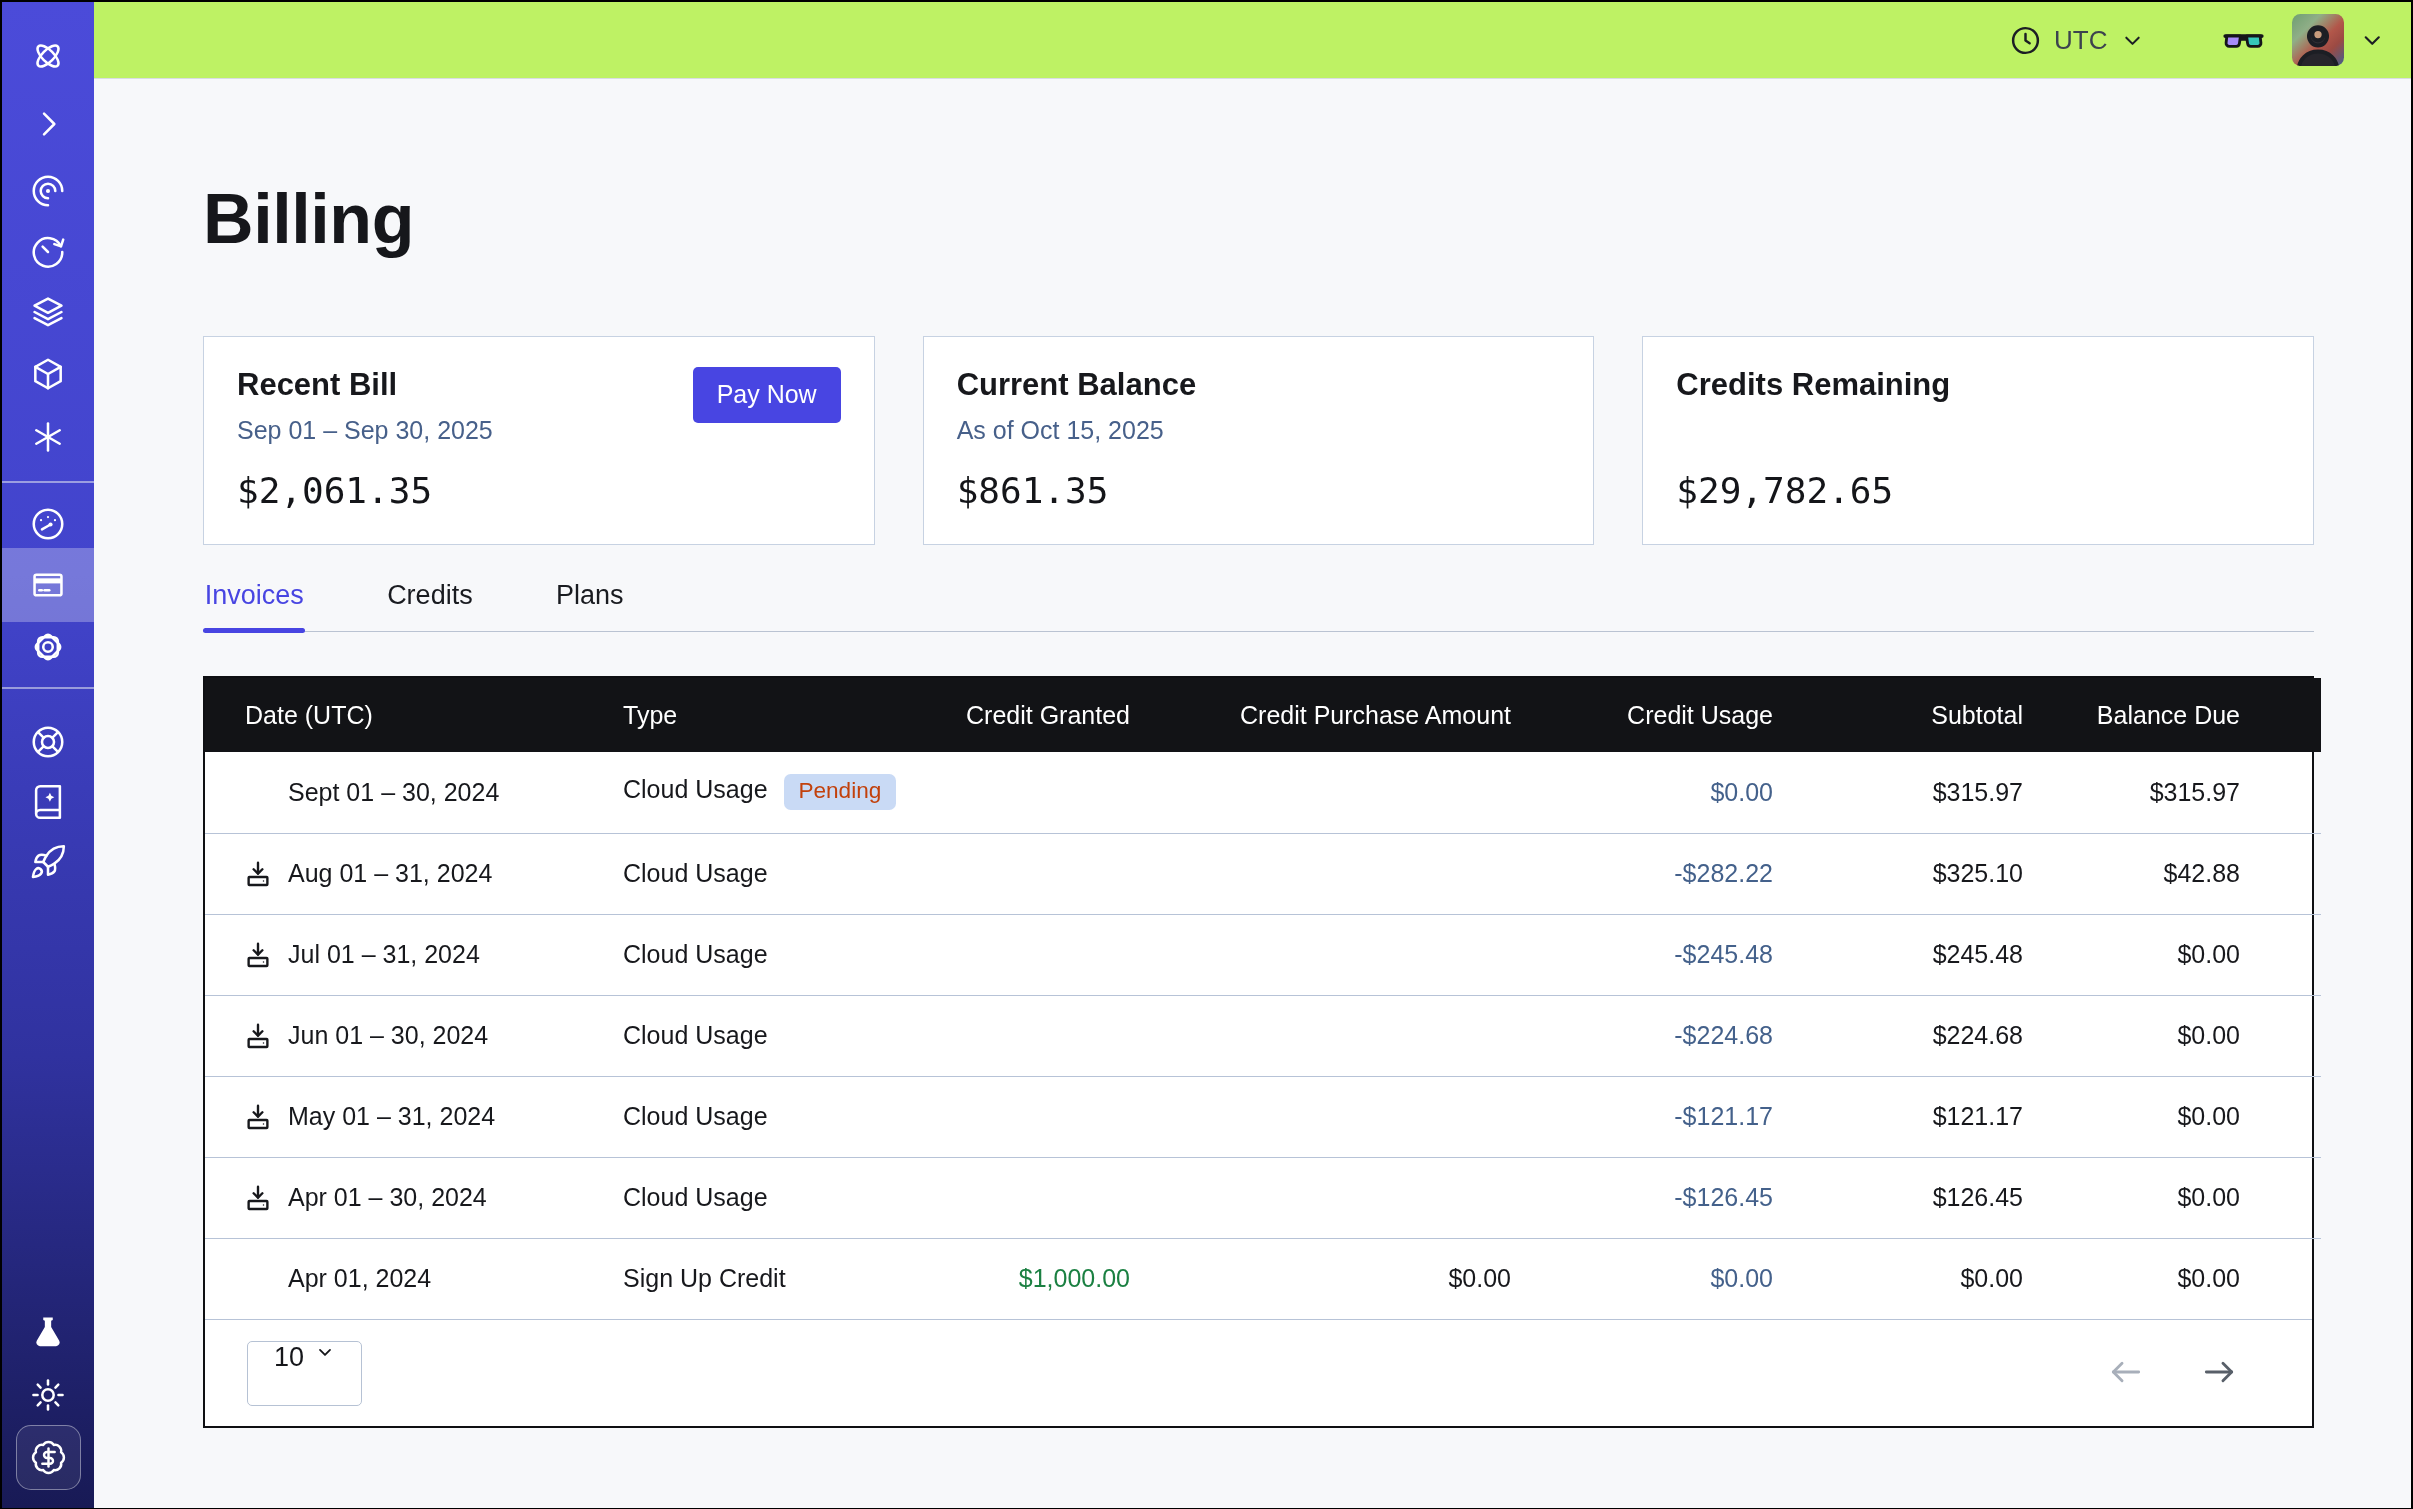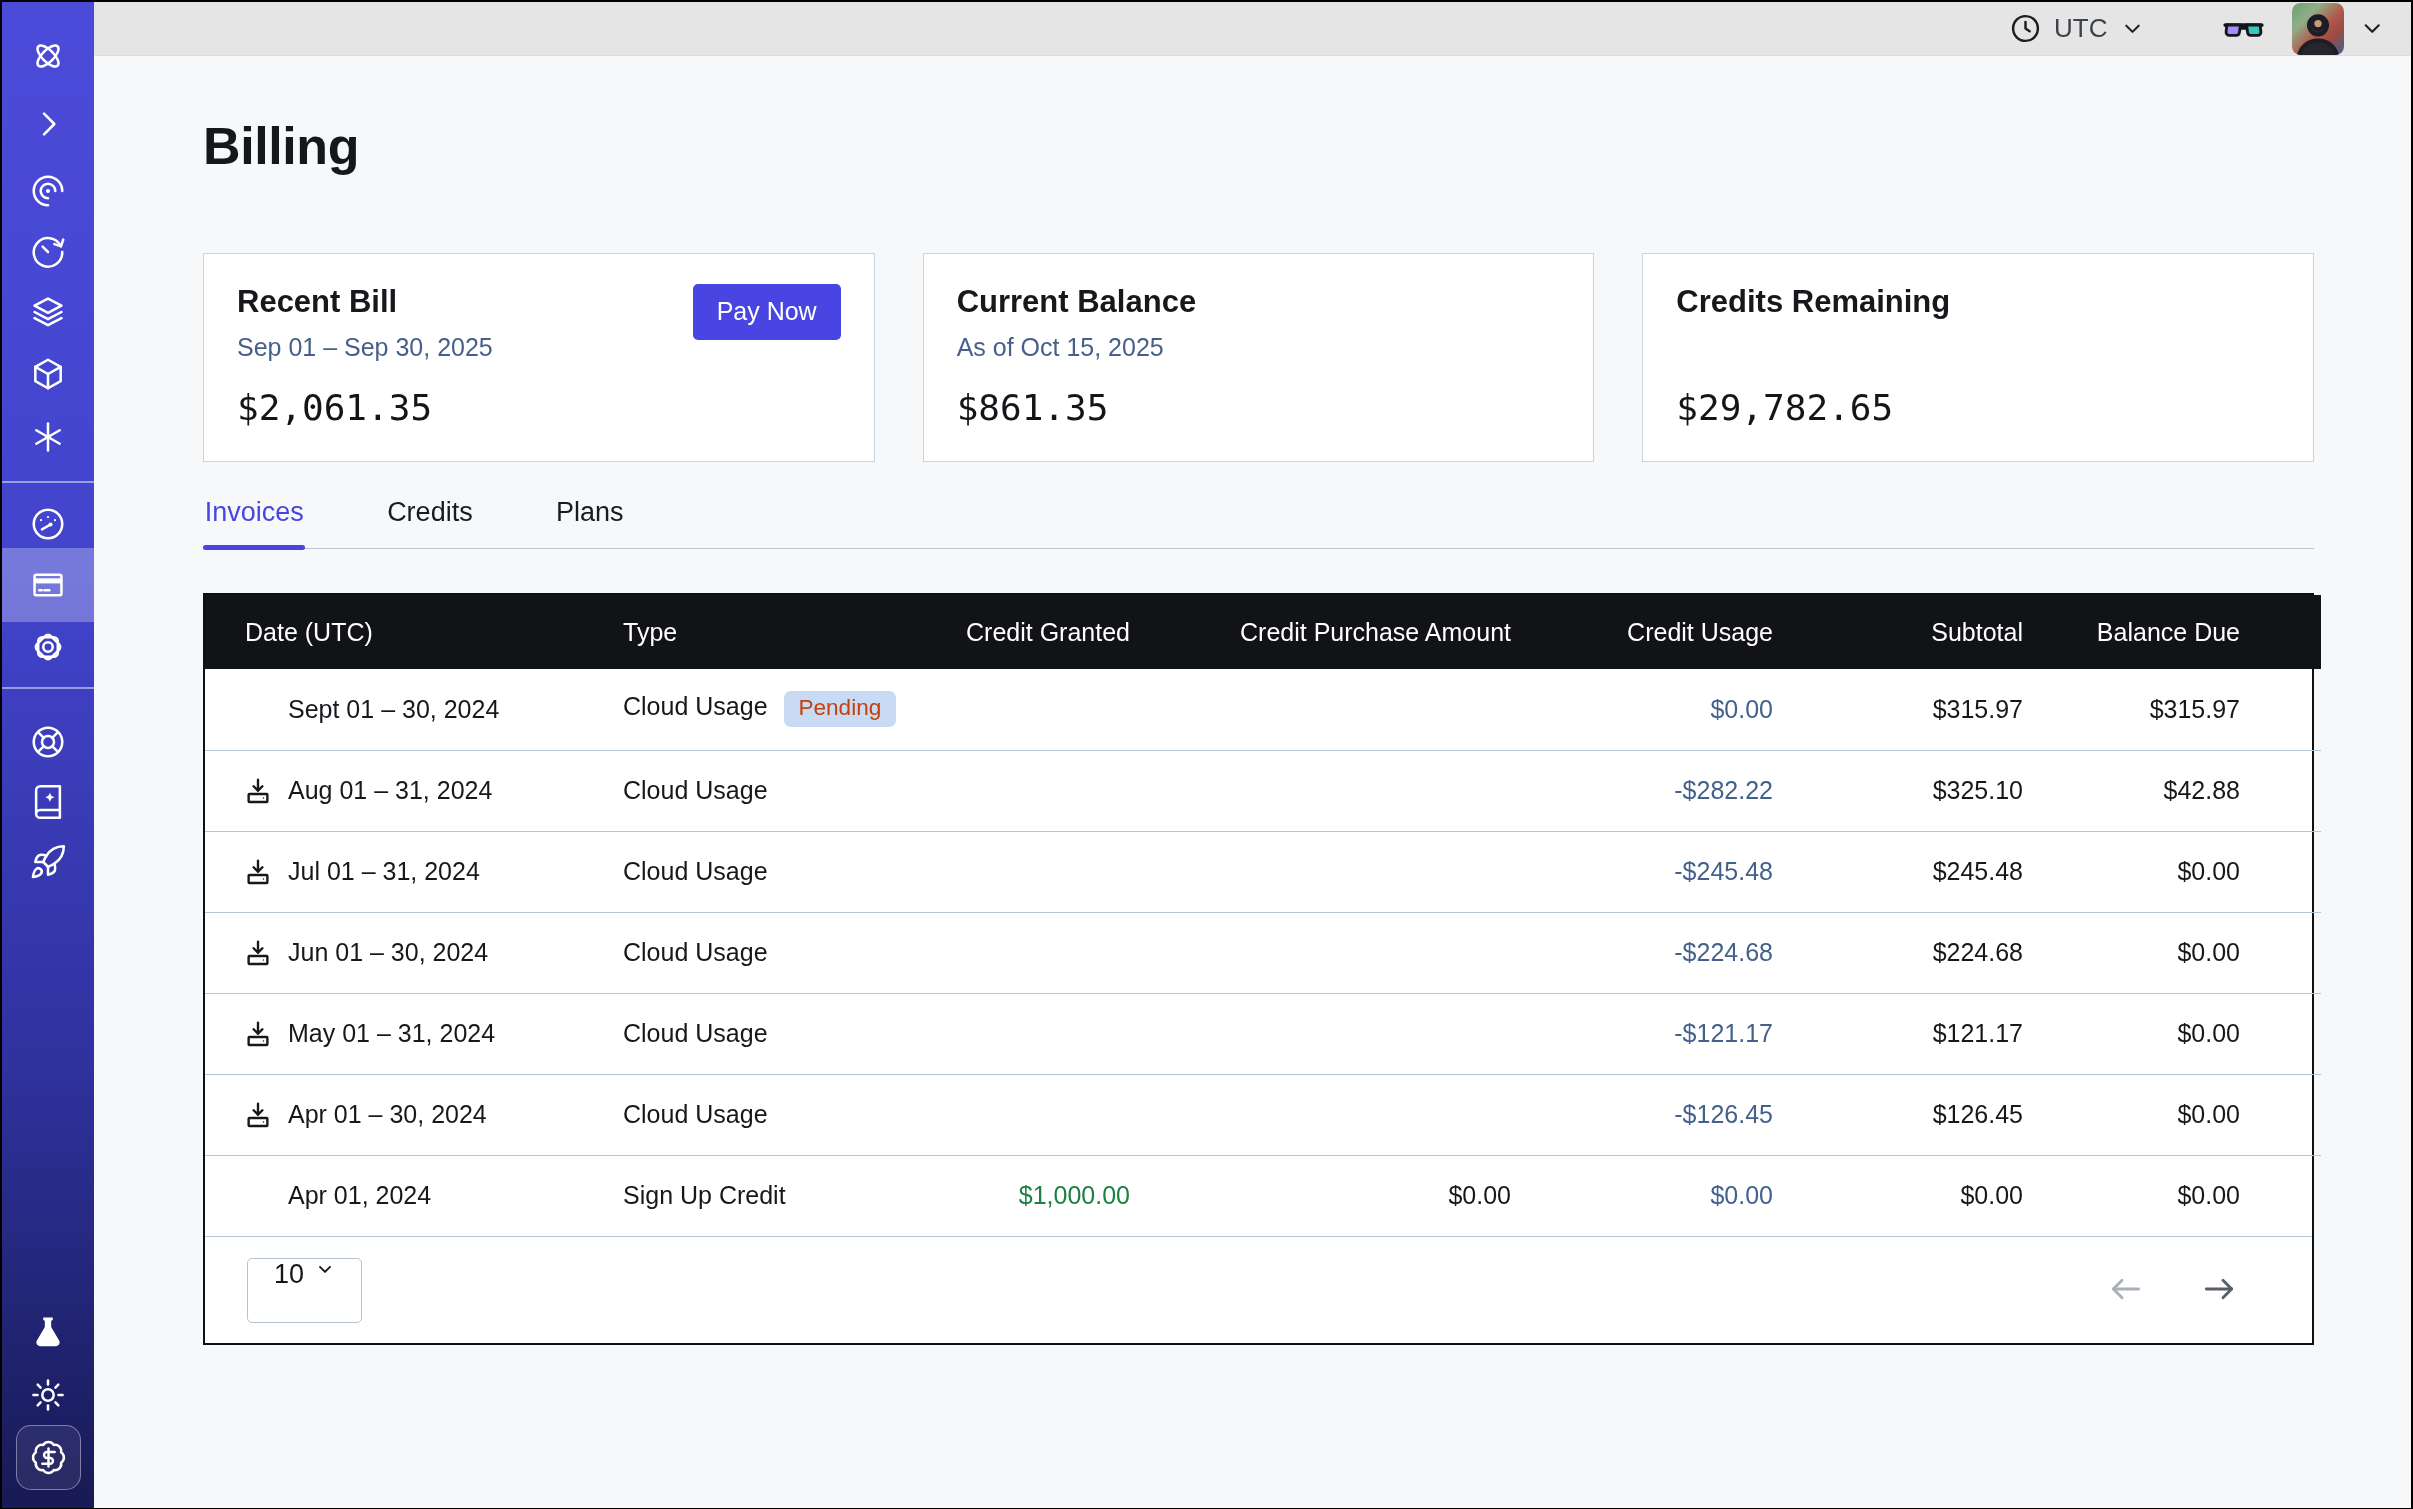--- a/index.html
+++ b/index.html
@@ -26,37 +26,37 @@
   .side-item svg { width:38px; height:38px; stroke:#fff; fill:none; stroke-width:1.6; stroke-linecap:round; stroke-linejoin:round; }
   .dollar-frame {
     width:65px; height:65px; border:1.7px solid rgba(255,255,255,.4); border-radius:15px;
     display:flex; align-items:center; justify-content:center; background:rgba(255,255,255,.07);
   }
   .dollar-frame svg { width:37px; height:37px; }
 
   
   .main { flex:1; display:flex; flex-direction:column; min-width:0; background:var(--page-bg,#f7f8fa); }
   .topbar {
-    height:54px; flex:none; background:#e5e5e5; border-bottom:1.7px solid #d9dde3;
+    height:77px; flex:none; background:#bef264; border-bottom:1.7px solid #d9dde3;
     display:flex; align-items:center; justify-content:flex-end; padding-right:25px;
   }
   .topbar svg { stroke:#1c1e24; fill:none; stroke-width:1.8; stroke-linecap:round; stroke-linejoin:round; }
   .tz-picker { display:flex; align-items:center; gap:11.7px; cursor:pointer; margin-right:74px; }
   .tz-label { font-size:26px; color:#3c434e; font-weight:500; }
   .icon-btn { background:none; border:none; cursor:pointer; display:flex; align-items:center; }
   .glasses-btn { margin-right:25px; }
   .account-menu { display:flex; align-items:center; gap:13.4px; cursor:pointer; }
   .avatar {
     width:52px; height:52px; border-radius:8.4px; overflow:hidden; position:relative;
     background:linear-gradient(135deg,#6f9e72 0%,#8fae87 28%,#b2574a 55%,#9c4a43 72%,#41608f 100%);
   }
   .avatar svg { position:absolute; left:0; top:5px; width:52px; height:52px; }
 
   .content { flex:1; padding:0 97px 0 109px; }
-  .page-title { font-size:52px; font-weight:600; color:#16171b; margin-top:60px; letter-spacing:-0.4px; }
+  .page-title { font-size:70px; font-weight:600; color:#16171b; margin-top:100px; letter-spacing:-0.4px; }
 
   
   .cards { display:flex; gap:48px; margin-top:77px; }
   .card {
     flex:1; position:relative; height:209px; background:#fff;
     border:1.7px solid var(--card-border,#c7d2e2); border-radius:0; padding:30px 33px;
   }
   .card-title { font-size:31px; font-weight:600; color:#17181c; }
   .card-subtitle { font-size:25px; color:var(--subtitle-text,#47608a); margin-top:13.4px; }
   .card-amount {

